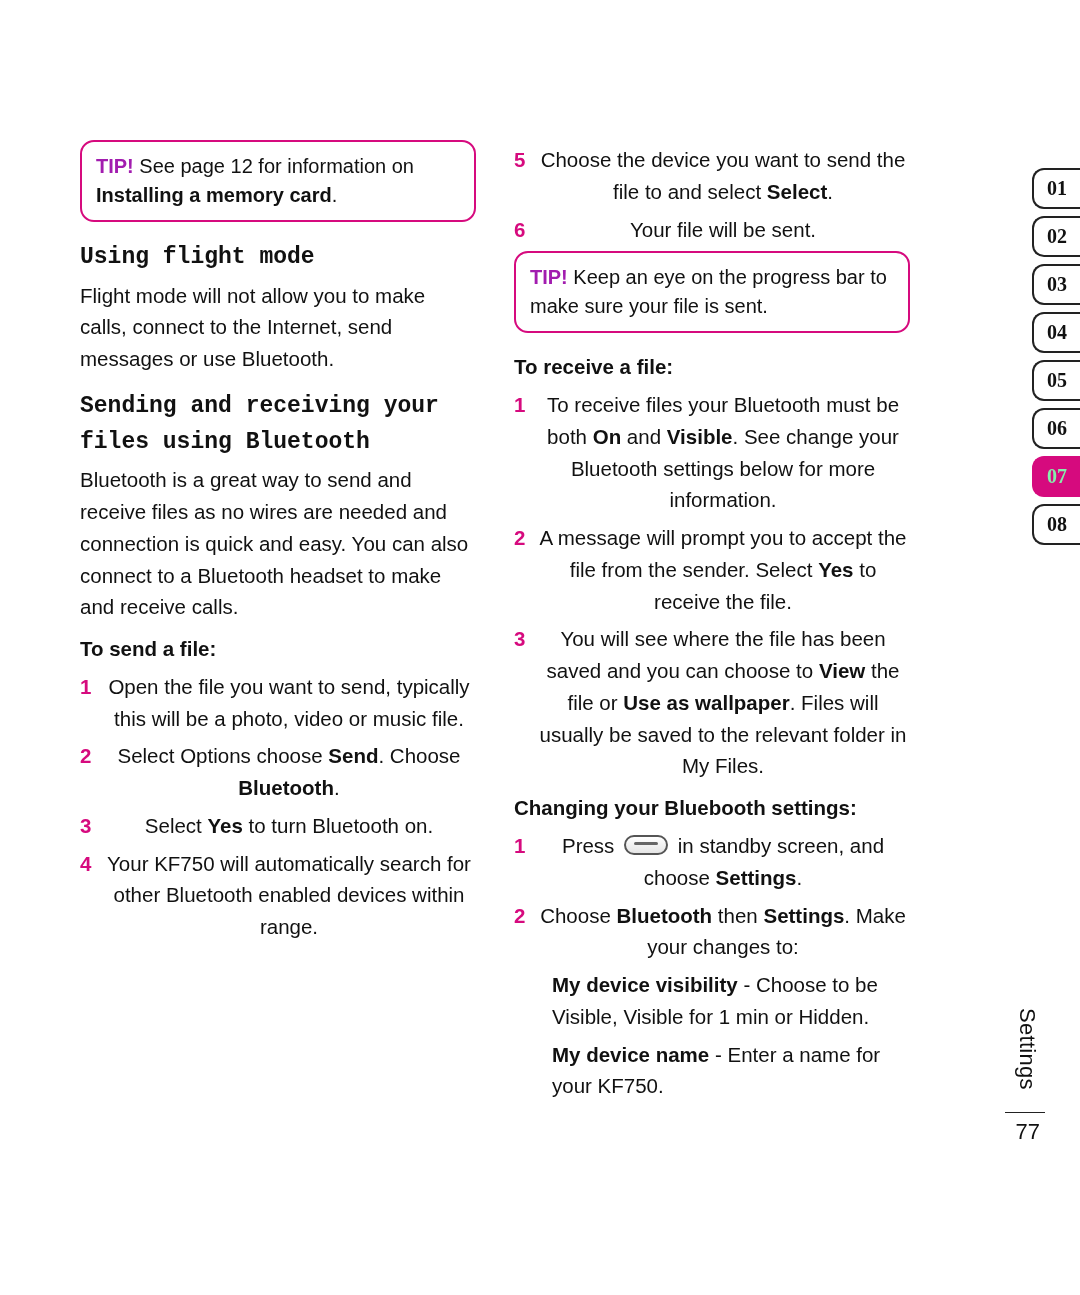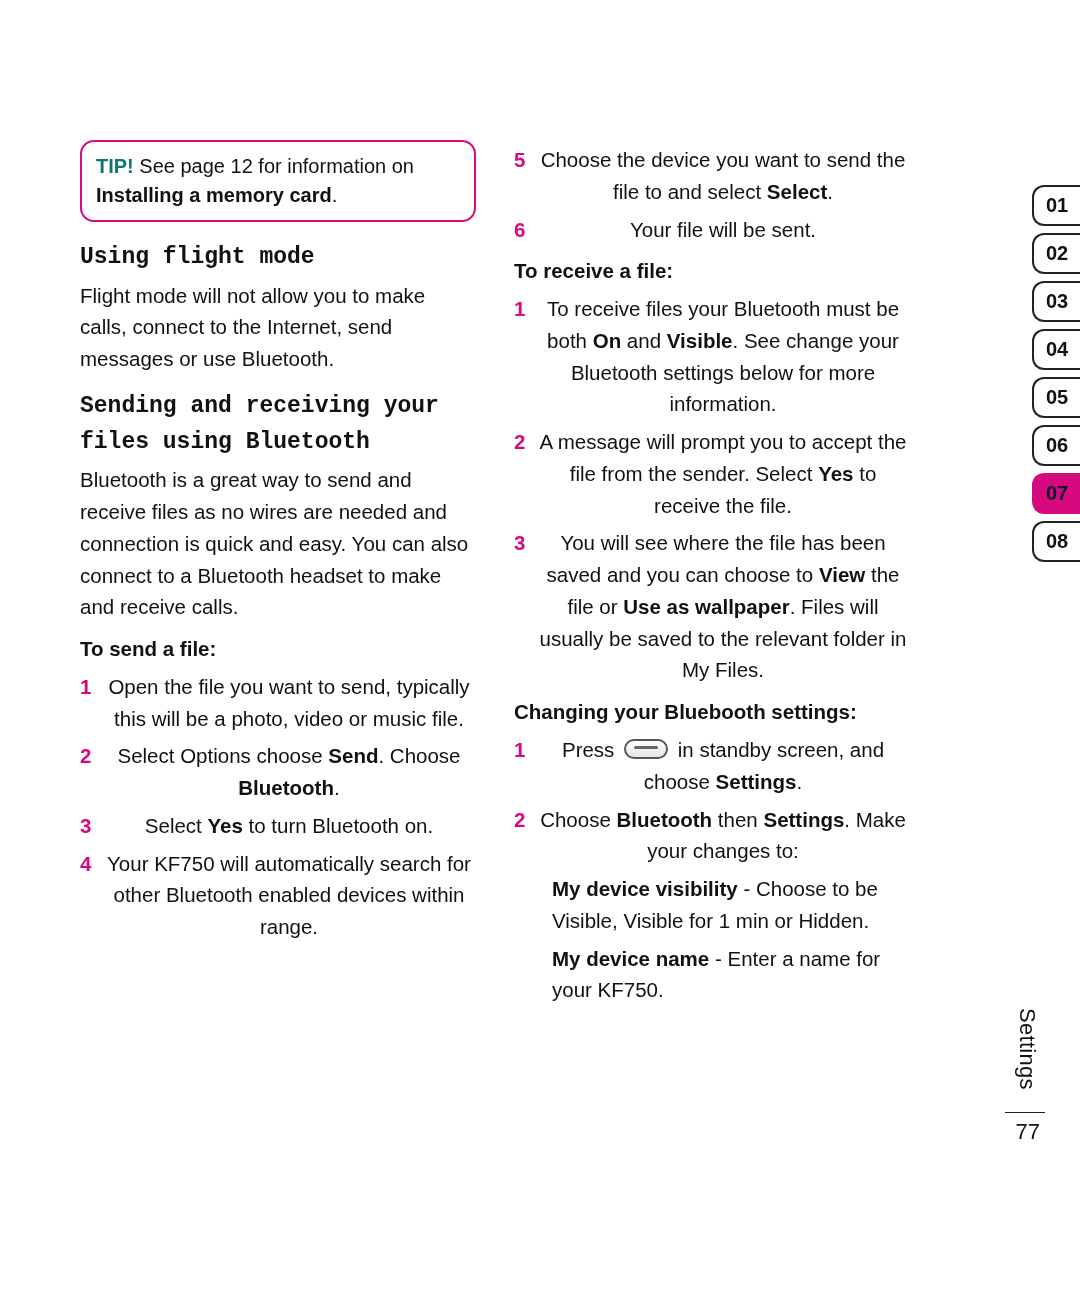--- a/index.html
+++ b/index.html
@@ -30,21 +30,21 @@
     line-height: 1.55;
   }
   .tip-box {
     border: 2.5px solid #d60a7e;
     border-radius: 14px;
     padding: 10px 14px 10px 14px;
     margin: 0 0 18px 0;
     font-size: 20px;
     line-height: 1.45;
   }
-  .tip-label { color: #0f766e; font-weight: 700; }
+  .tip-label { color: #a21caf; font-weight: 700; }
   h2.section {
     font-size: 23px;
     font-weight: 700;
     margin: 14px 0 4px 0;
     font-family: Liberation Mono, monospace;
   }
   p { margin: 2px 0 6px 0; }
   .sub-head { font-weight: 700; margin-top: 10px; }
   ol.steps { list-style: none; padding: 0; margin: 4px 0 6px 0; }
   ol.steps > li { display: flex; margin: 2px 0 6px 0; }
@@ -68,40 +68,41 @@
     left: 8px; right: 8px; top: 5px;
     height: 3px;
     border-radius: 2px;
     background: #666;
   }
 
   
   .tabs {
     position: absolute;
     right: 0;
-    top: 185px;
+    top: 168px;
     width: 48px;
+    font-family: Liberation Serif, serif;
   }
   .tab {
     box-sizing: border-box;
     height: 41px;
     border: 2px solid #222;
     border-right: none;
     border-radius: 12px 0 0 12px;
     display: flex;
     align-items: center;
     justify-content: center;
     font-weight: 700;
     font-size: 20px;
     margin-bottom: 7px;
     background: #fff;
   }
   .tab.active {
     background: #d60a7e;
-    color: #0f172a;
+    color: #86efac;
     border-color: #d60a7e;
   }
 
   
   .side-label {
     position: absolute;
     right: 40px;
     bottom: 205px;
     writing-mode: vertical-rl;
     font-size: 22px;
@@ -173,20 +174,23 @@
           <li>
             <span class="num">5</span>
             <span class="body">Choose the device you want to send the file to and select <b>Select</b>.</span>
           </li>
           <li>
             <span class="num">6</span>
             <span class="body">Your file will be sent.</span>
           </li>
         </ol>
 
+      <div class="tip-box">
+        <span class="tip-label">TIP!</span><span> Keep an eye on the progress bar to make sure your file is sent.</span>
+      </div>
 
       <p class="sub-head">To receive a file:</p>
 
       <ol class="steps" id="receive-steps">
           <li>
             <span class="num">1</span>
             <span class="body">To receive files your Bluetooth must be both <b>On</b> and <b>Visible</b>. See change your Bluetooth settings below for more information.</span>
           </li>
           <li>
             <span class="num">2</span>

